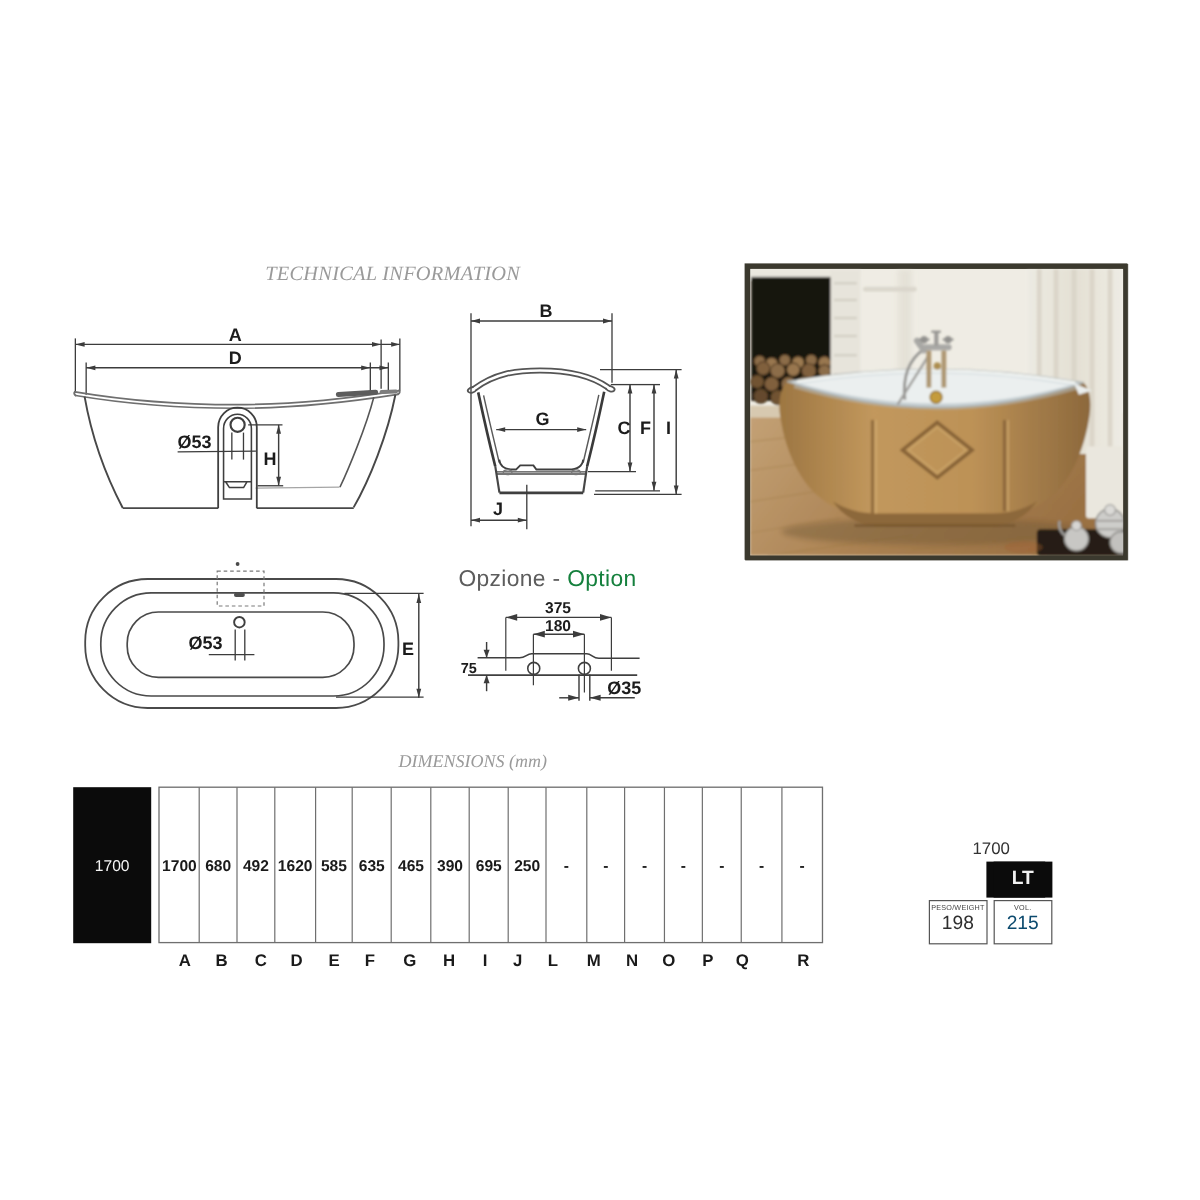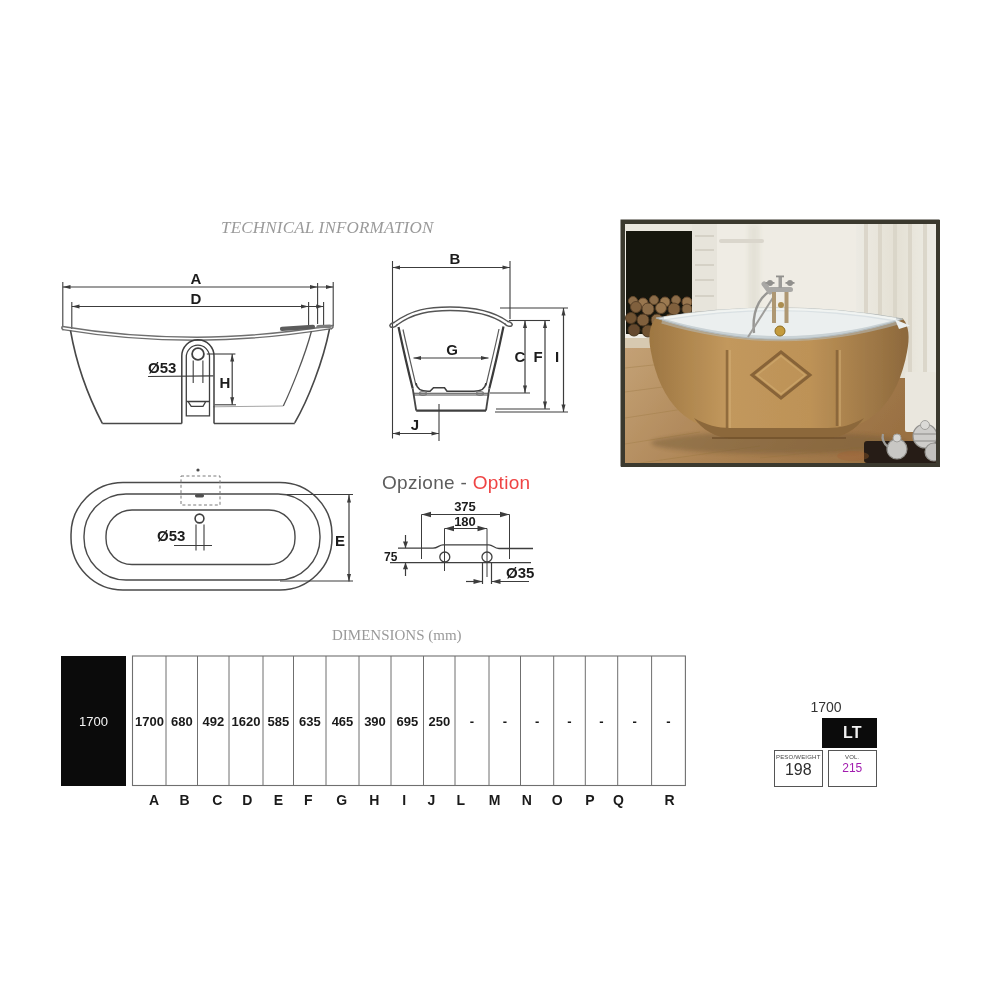--- a/index.html
+++ b/index.html
@@ -384,21 +384,21 @@
     <line x1="349" y1="495" x2="349" y2="581.5"></line>
     <polygon points="349,495 347,502.5 351,502.5" stroke="none"></polygon>
     <polygon points="349,581.5 347,574 351,574" stroke="none"></polygon>
     <line x1="287" y1="494.5" x2="353" y2="494.5" stroke-width="1.1"></line>
     <line x1="280" y1="581" x2="353" y2="581" stroke-width="1.1"></line>
   </g>
 
   <text x="340" y="546" font-size="15" font-weight="bold" fill="#1c1c1c" text-anchor="middle">E</text>
 </svg>
 
-<div class="abs" style="left:382px;top:472px;font-size:19px;color:#5d5d5d;letter-spacing:0.3px;">Opzione - <span style="color:#ef4444;">Option</span></div>
+<div class="abs" style="left:382px;top:472px;font-size:19px;color:#5d5d5d;letter-spacing:0.3px;">Opzione - <span style="color:#15803d;">Option</span></div>
 
 <svg class="abs" style="left:375px;top:495px;" width="170" height="100" viewBox="375 495 170 100">
 
   <text x="465" y="511" font-size="13" font-weight="bold" fill="#1c1c1c" text-anchor="middle">375</text>
 
   <g stroke="#3c3c3c" stroke-width="1.2" fill="#3c3c3c">
     <line x1="421.5" y1="514.5" x2="509.5" y2="514.5"></line>
     <polygon points="421.5,514.5 431,511.7 431,517.3" stroke="none"></polygon>
     <polygon points="509.5,514.5 500,511.7 500,517.3" stroke="none"></polygon>
     <line x1="421.5" y1="514.5" x2="421.5" y2="559" stroke-width="1"></line>
@@ -437,21 +437,21 @@
   <g stroke="#3c3c3c" stroke-width="1.2" fill="#3c3c3c">
     <line x1="482.5" y1="562" x2="482.5" y2="584"></line>
     <line x1="491.5" y1="562" x2="491.5" y2="584"></line>
     <line x1="466" y1="581.5" x2="482.5" y2="581.5"></line>
     <line x1="491.5" y1="581.5" x2="529" y2="581.5"></line>
     <polygon points="482.5,581.5 473.5,579 473.5,584" stroke="none"></polygon>
     <polygon points="491.5,581.5 500.5,579 500.5,584" stroke="none"></polygon>
   </g>
 </svg>
 
-<div class="abs" style="left:332px;top:627px;white-space:nowrap;font-family:'Liberation Serif',serif;font-size:15px;color:#9a9a9a;">DIMENSIONS (mm)</div>
+<div class="abs" style="left:332px;top:627px;white-space:nowrap;font-family:'Liberation Serif',serif;font-style:italic;font-size:15px;color:#9a9a9a;">DIMENSIONS (mm)</div>
 
 <div class="abs" style="left:61px;top:656px;width:65px;height:130px;background:#0b0b0b;color:#f5f5f5;font-size:13px;display:flex;align-items:center;justify-content:center;">1700</div>
 
 <svg class="abs" style="left:128px;top:650px;" width="562" height="162" viewBox="128 650 562 162">
 
   <rect x="132.5" y="656" width="552.9" height="129.5" fill="#ffffff" stroke="#6f6f6f" stroke-width="1.1"></rect>
 
   <g stroke="#6f6f6f" stroke-width="1">
     <line x1="166" y1="656" x2="166" y2="785.5"></line>
     <line x1="197.5" y1="656" x2="197.5" y2="785.5"></line>
@@ -518,16 +518,16 @@
 
 <div class="abs" style="left:828px;top:717.5px;width:48.5px;height:30px;background:#0b0b0b;color:#f2f2f2;font-size:16px;font-weight:bold;display:flex;align-items:center;justify-content:center;text-align:right;">LT</div>
 
 <div class="abs" style="left:774px;top:750px;width:46.5px;height:34.5px;border:1px solid #555;background:#fff;text-align:center;">
   <div style="font-size:6px;color:#444;margin-top:3px;letter-spacing:0.2px;">PESO/WEIGHT</div>
   <div style="font-size:16px;color:#2e2e2e;margin-top:1px;text-align:center;">198</div>
 </div>
 
 <div class="abs" style="left:828px;top:750px;width:46.5px;height:34.5px;border:1px solid #555;background:#fff;text-align:center;">
   <div style="font-size:6px;color:#444;margin-top:3px;letter-spacing:0.2px;">VOL.</div>
-  <div style="font-size:12px;color:#a21caf;margin-top:1px;">215</div>
+  <div style="font-size:16px;color:#0c4a6e;margin-top:1px;">215</div>
 </div>
 
 </div>
 
 </body></html>

